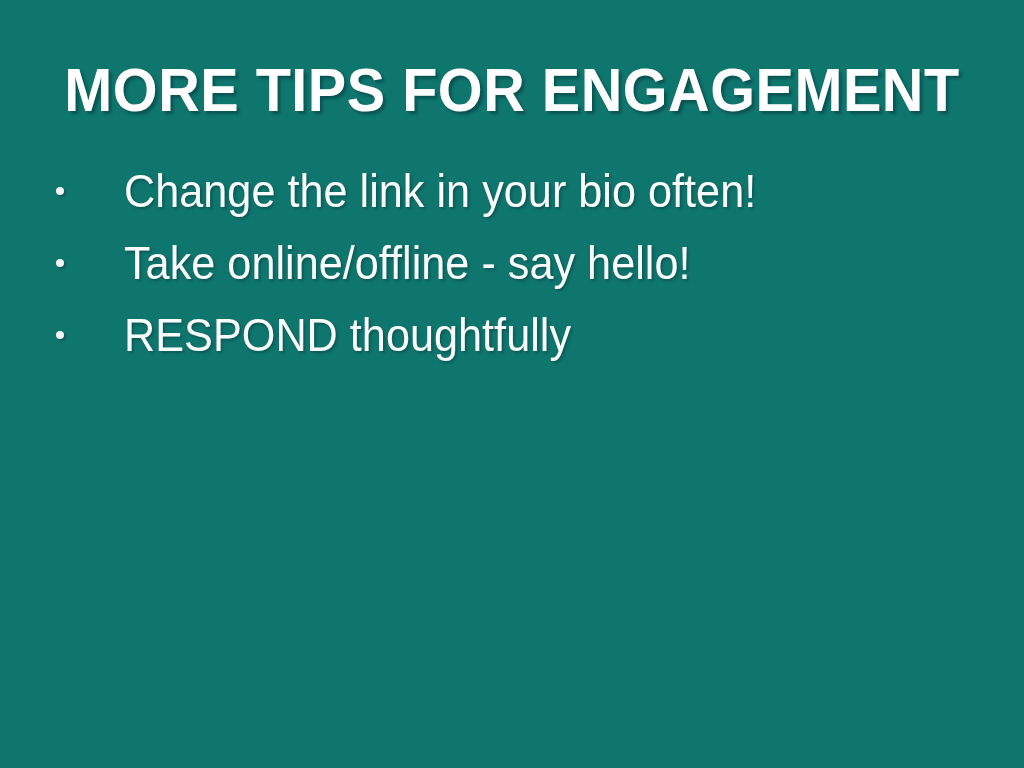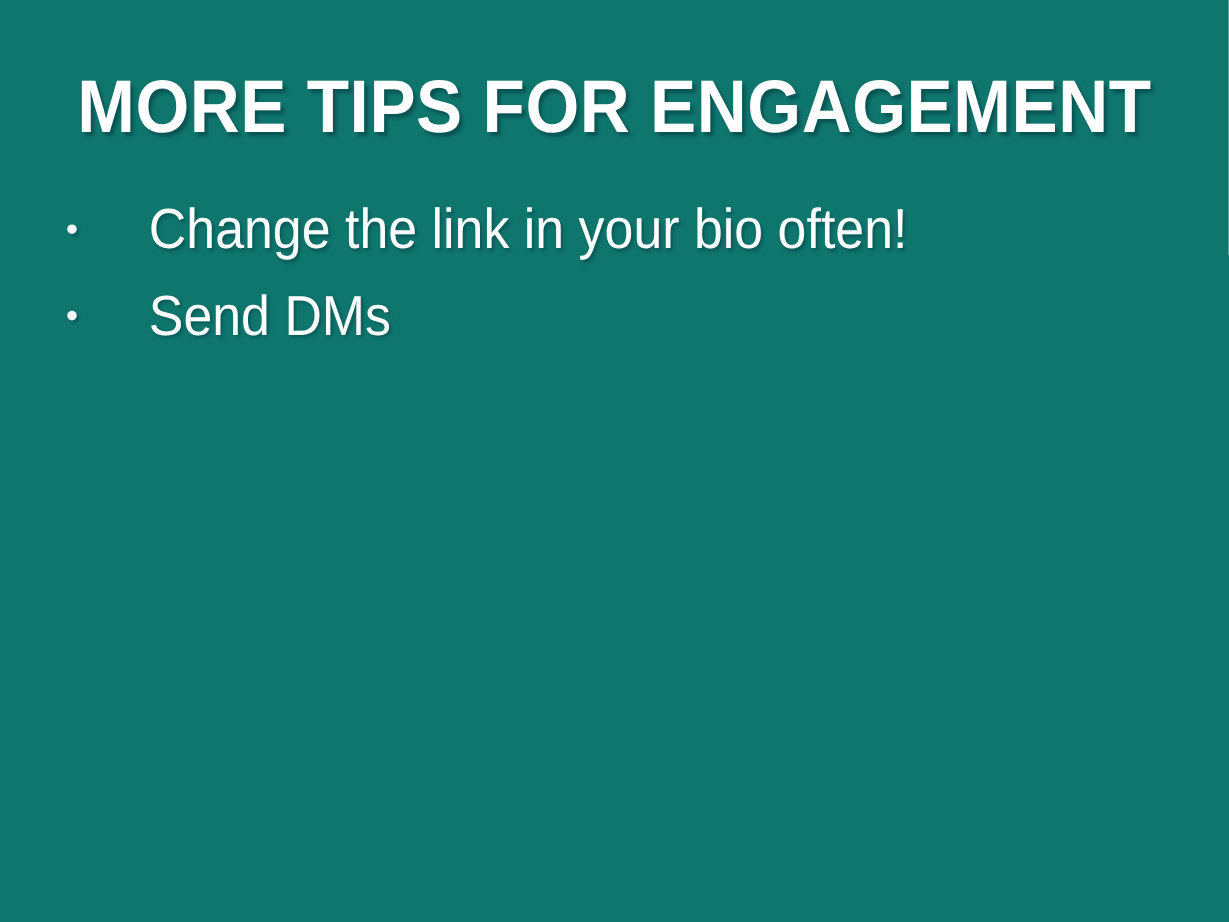--- a/index.html
+++ b/index.html
@@ -93,25 +93,29 @@
 
   <h1 class="slide-title">MORE TIPS FOR ENGAGEMENT</h1>
 
   <ul class="bullet-list">
 
     <li class="bullet-item">
       <span class="bullet-marker"></span>
       <span class="bullet-text">Change the link in your bio often!</span>
     </li>
 
-
+    <li class="bullet-item">
+      <span class="bullet-marker"></span>
+      <span class="bullet-text">Take online/offline - say hello!</span>
+    </li>
 
 
 
     <li class="bullet-item">
       <span class="bullet-marker"></span>
-      <span class="bullet-text">Send DMs</span>
+      <span class="bullet-text">RESPOND thoughtfully</span>
     </li>
+
 
 
   </ul>
 
 </div>
 
 </body></html>

